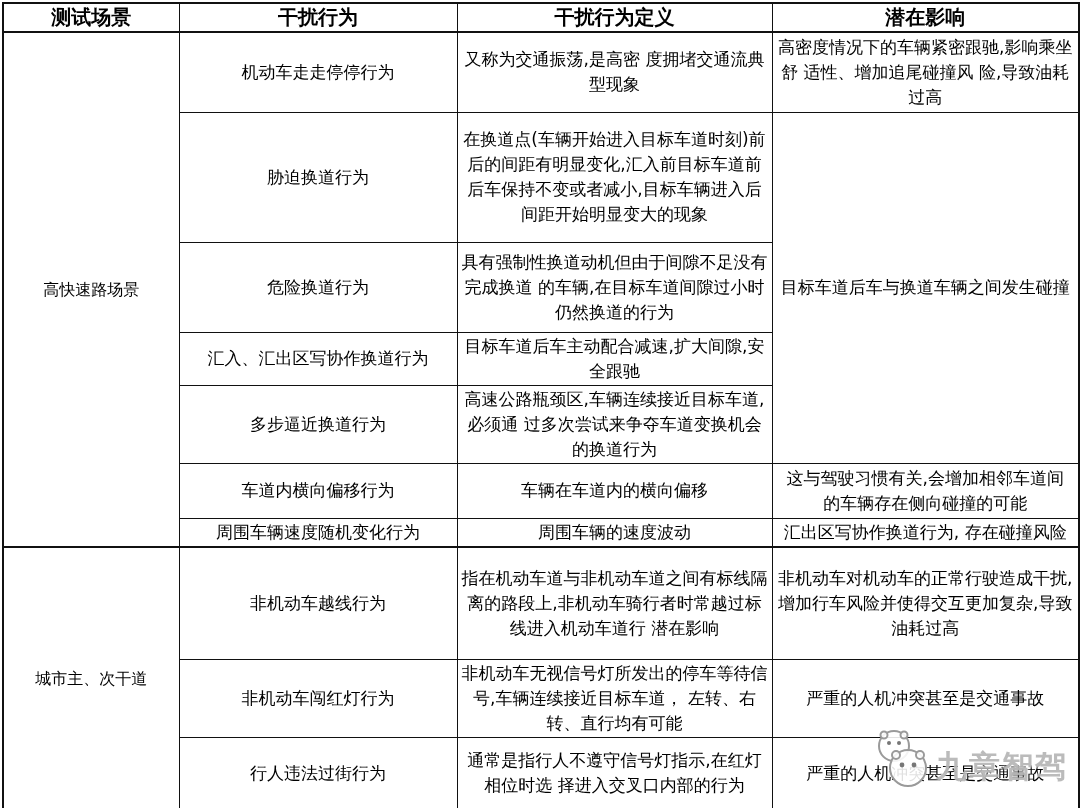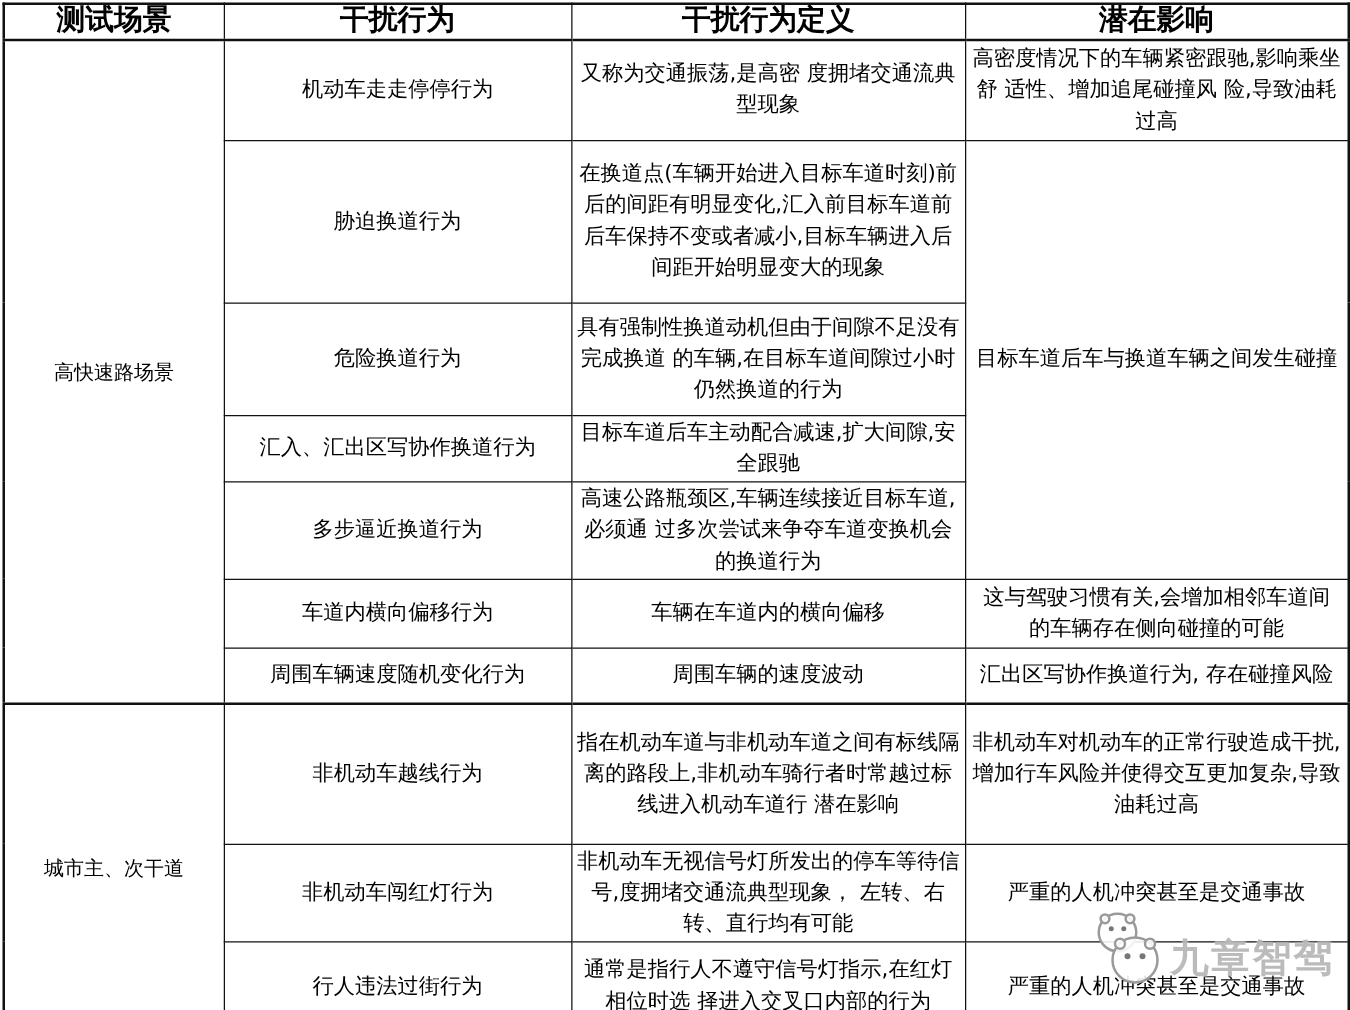--- a/index.html
+++ b/index.html
@@ -32,32 +32,31 @@
     vertical-align: middle;
     padding: 1px 4px;
     font-size: 17px;
     line-height: 25px;
     color: #000000;
     overflow: hidden;
     word-break: break-all;
   }
   th {
     font-weight: bold;
-    font-size: 23px;
-    font-family: Liberation Mono, monospace;
+    font-size: 20px;
   }
   tr.header-row { height: 26px; }
   tr.header-row th { border-bottom: 2px solid #111111; }
   tr.r1  { height: 80px; }
   tr.r2  { height: 130px; }
   tr.r3  { height: 90px; }
   tr.r4  { height: 50px; }
   tr.r5  { height: 78px; }
   tr.r6  { height: 55px; margin-top: 12px; }
-  tr.r7  { height: 45px; }
+  tr.r7  { height: 29px; }
   tr.r8  { height: 112px; }
   tr.r9  { height: 75px; }
   tr.r10 { height: 73px; }
   tr.group-start td { border-top: 2px solid #111111; }
   td.scenario-cell { font-size: 16px; }
   .watermark {
     position: absolute;
     left: 868px;
     top: 728px;
     display: flex;
@@ -137,21 +136,21 @@
 
     <tr class="r8 group-start">
       <td class="scenario-cell" rowspan="3">城市主、次干道</td>
       <td>非机动车越线行为</td>
       <td>指在机动车道与非机动车道之间有标线隔离的路段上,非机动车骑行者时常越过标线进入机动车道行 潜在影响</td>
       <td>非机动车对机动车的正常行驶造成干扰,增加行车风险并使得交互更加复杂,导致油耗过高</td>
     </tr>
 
     <tr class="r9">
       <td>非机动车闯红灯行为</td>
-      <td>非机动车无视信号灯所发出的停车等待信号,度拥堵交通流典型现象， 左转、右转、直行均有可能</td>
+      <td>非机动车无视信号灯所发出的停车等待信号,车辆连续接近目标车道， 左转、右转、直行均有可能</td>
       <td>严重的人机冲突甚至是交通事故</td>
     </tr>
 
     <tr class="r10">
       <td>行人违法过街行为</td>
       <td>通常是指行人不遵守信号灯指示,在红灯相位时选 择进入交叉口内部的行为</td>
       <td>严重的人机冲突甚至是交通事故</td>
     </tr>
   </tbody>
     </table>

